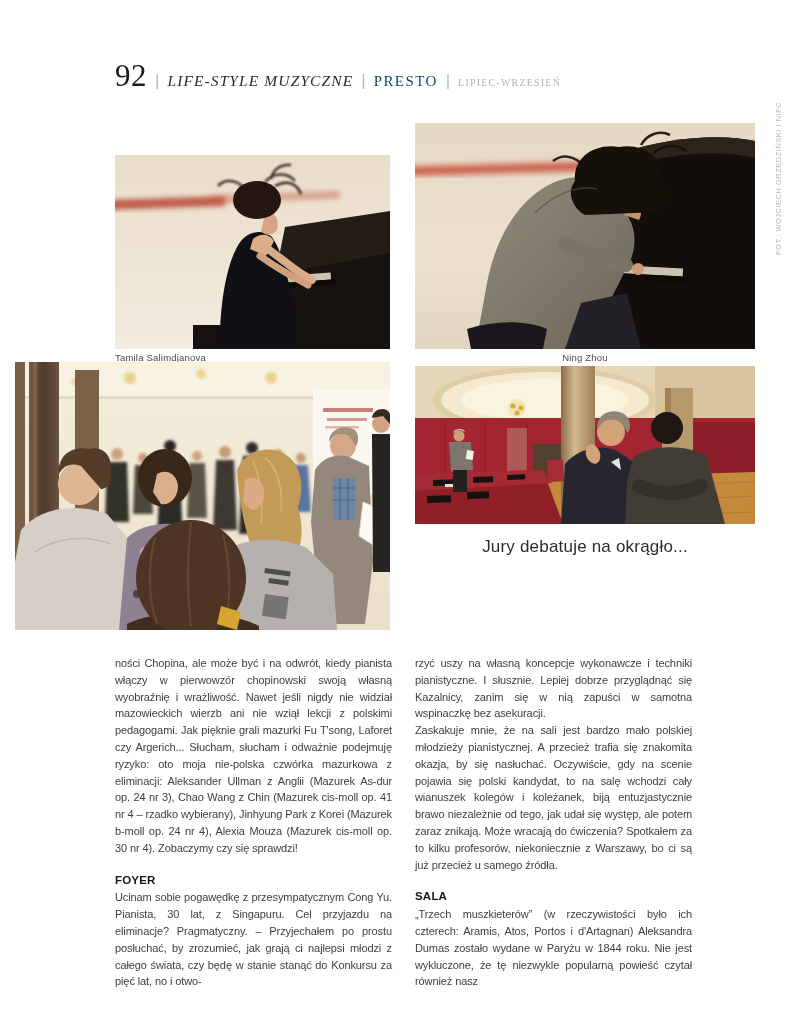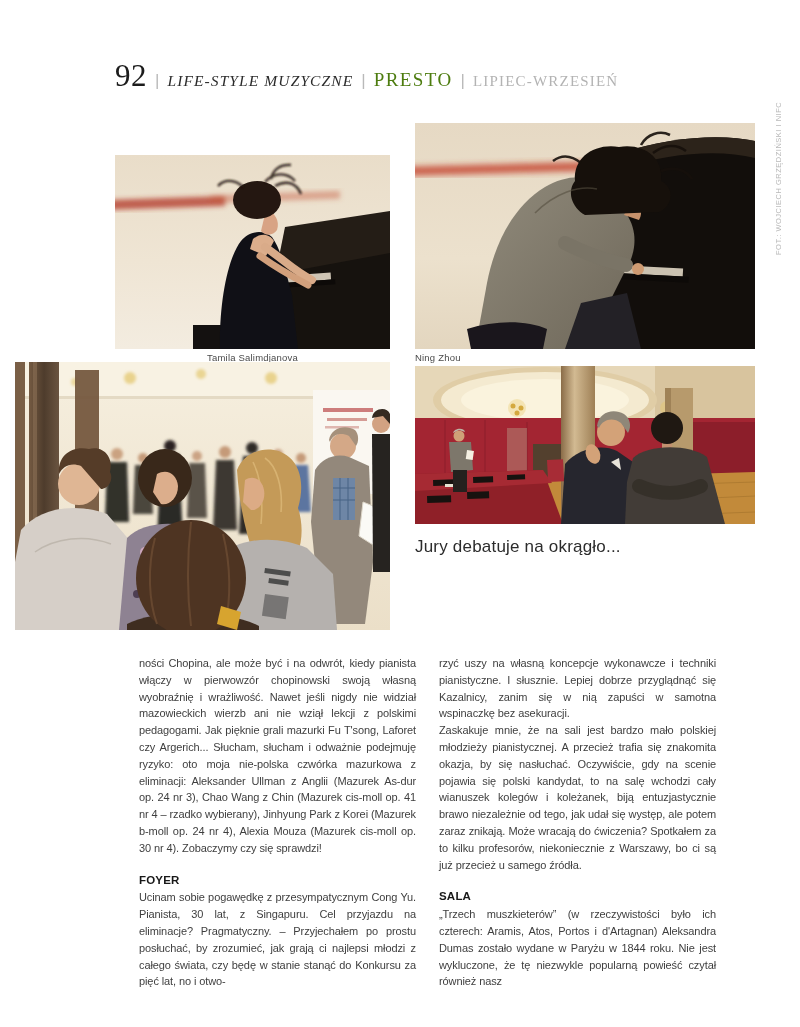--- a/index.html
+++ b/index.html
@@ -8,47 +8,47 @@
     font-family:"Liberation Sans",sans-serif;overflow:hidden;
   }
   
   .hdr{
     position:absolute;left:115px;top:34px;display:flex;align-items:baseline;
     font-family:"Liberation Serif",serif;white-space:nowrap;margin-top:24px;
   }
   .hdr .pnum{font-size:31px;color:#1c1c1c;letter-spacing:.5px;}
   .hdr .sep{color:#b9b9b9;font-size:17px;margin:0 8px;font-family:"Liberation Sans",sans-serif;font-weight:100;}
   .hdr .sect{font-size:15.5px;color:#2b2b2b;letter-spacing:1.1px;font-style:italic;}
-  .hdr .mag{font-size:19px;color:#4d7c0f;letter-spacing:1.4px;}
-  .hdr .issue{font-size:15px;color:#b3b3b3;letter-spacing:1.2px;}
+  .hdr .mag{font-size:15px;color:#0c4a6e;letter-spacing:1.4px;}
+  .hdr .issue{font-size:10px;color:#b3b3b3;letter-spacing:1.2px;}
   
   .credit{
     position:absolute;left:774px;top:95px;height:160px;width:14px;
     writing-mode:vertical-rl;transform:rotate(180deg);
     font-size:7.5px;color:#b9b9b9;letter-spacing:.5px;white-space:nowrap;
   }
   
   figure{margin:0;padding:0;position:absolute;overflow:hidden;}
   figure svg{display:block;width:100%;height:100%;}
   .photo-1{left:115px;top:155px;width:275px;height:194px;}
   .photo-2{left:415px;top:123px;width:340px;height:226px;}
   .photo-3{left:15px; top:362px;width:375px;height:268px;}
   .photo-4{left:415px;top:366px;width:340px;height:158px;}
   .cap{position:absolute;font-size:9.5px;color:#4a4a4a;letter-spacing:.2px;}
-  .cap-1{left:115px;top:352px;width:275px;text-align:center;}
-  .cap-2{left:415px;top:352px;width:340px;text-align:left;}
+  .cap-1{left:115px;top:352px;width:275px;text-align:left;}
+  .cap-2{left:415px;top:352px;width:340px;text-align:center;}
   .cap-jury{
-    position:absolute;left:415px;top:537px;width:340px;text-align:left;
+    position:absolute;left:415px;top:537px;width:340px;text-align:center;
     font-size:17px;color:#2c2c2c;letter-spacing:.2px;
   }
   
   .col{
     position:absolute;top:655px;width:277px;
     font-size:11px;line-height:16.8px;color:#3e3e3e;
-    text-align:justify;letter-spacing:-.1px;margin-left:24px;
+    text-align:justify;letter-spacing:-.1px;
   }
   .col-left{left:115px;}
   .col-right{left:415px;}
   .col p{margin:0;}
   .col h3{
     font-size:11.5px;line-height:16.8px;color:#181818;margin:15px 0 1px 0;
     letter-spacing:.2px;text-align:left;
   }
 </style>
 </head>

